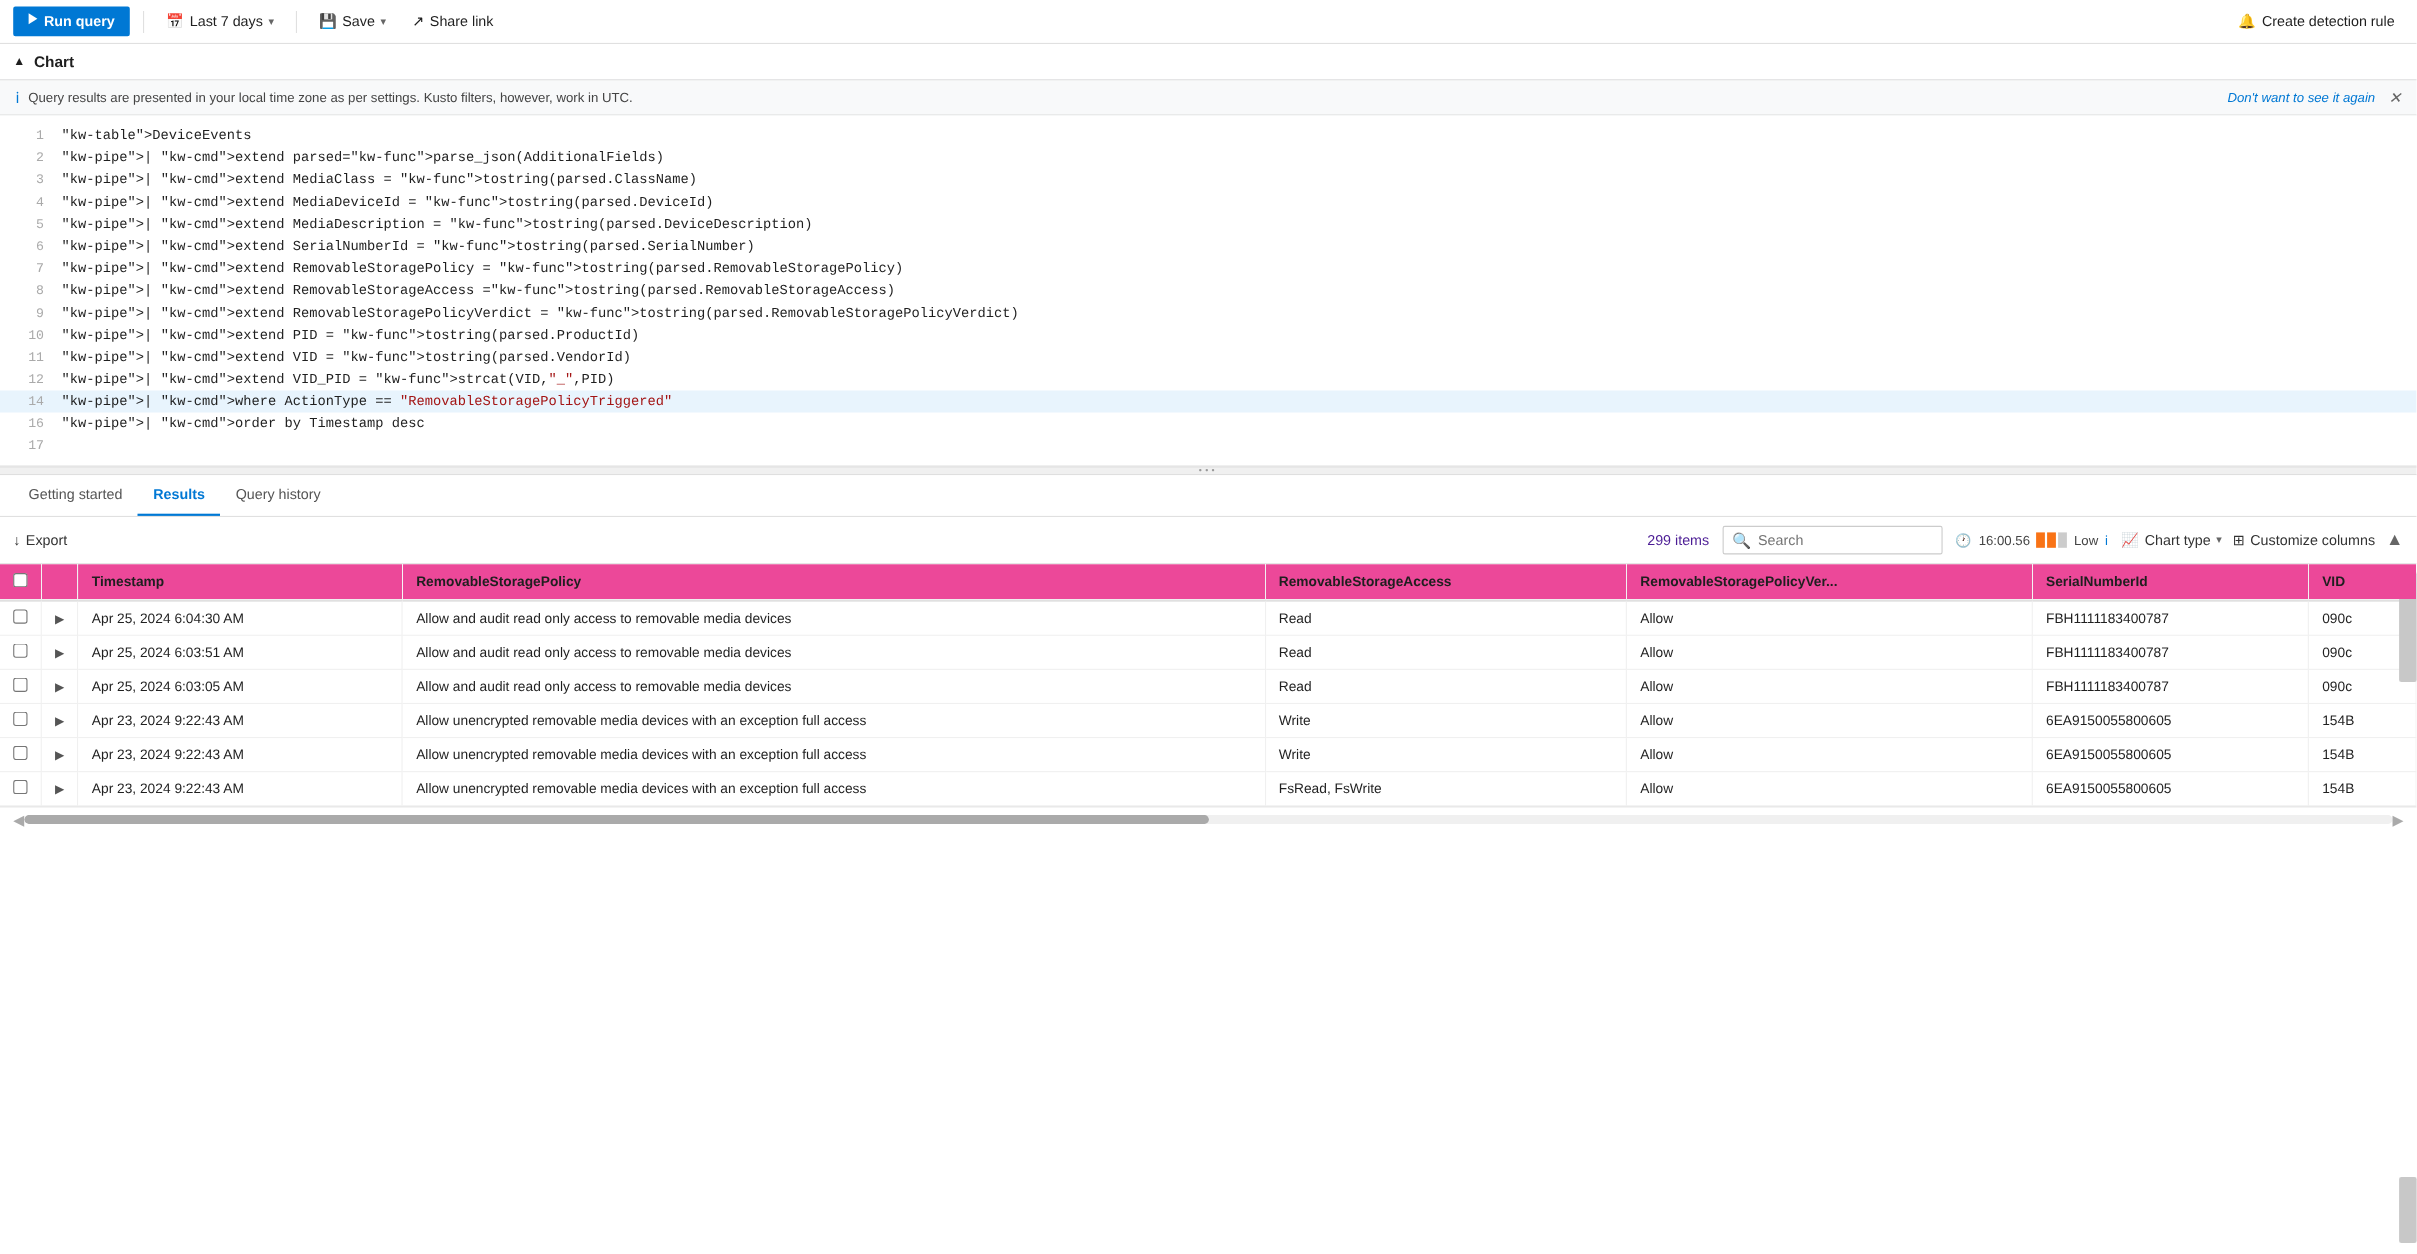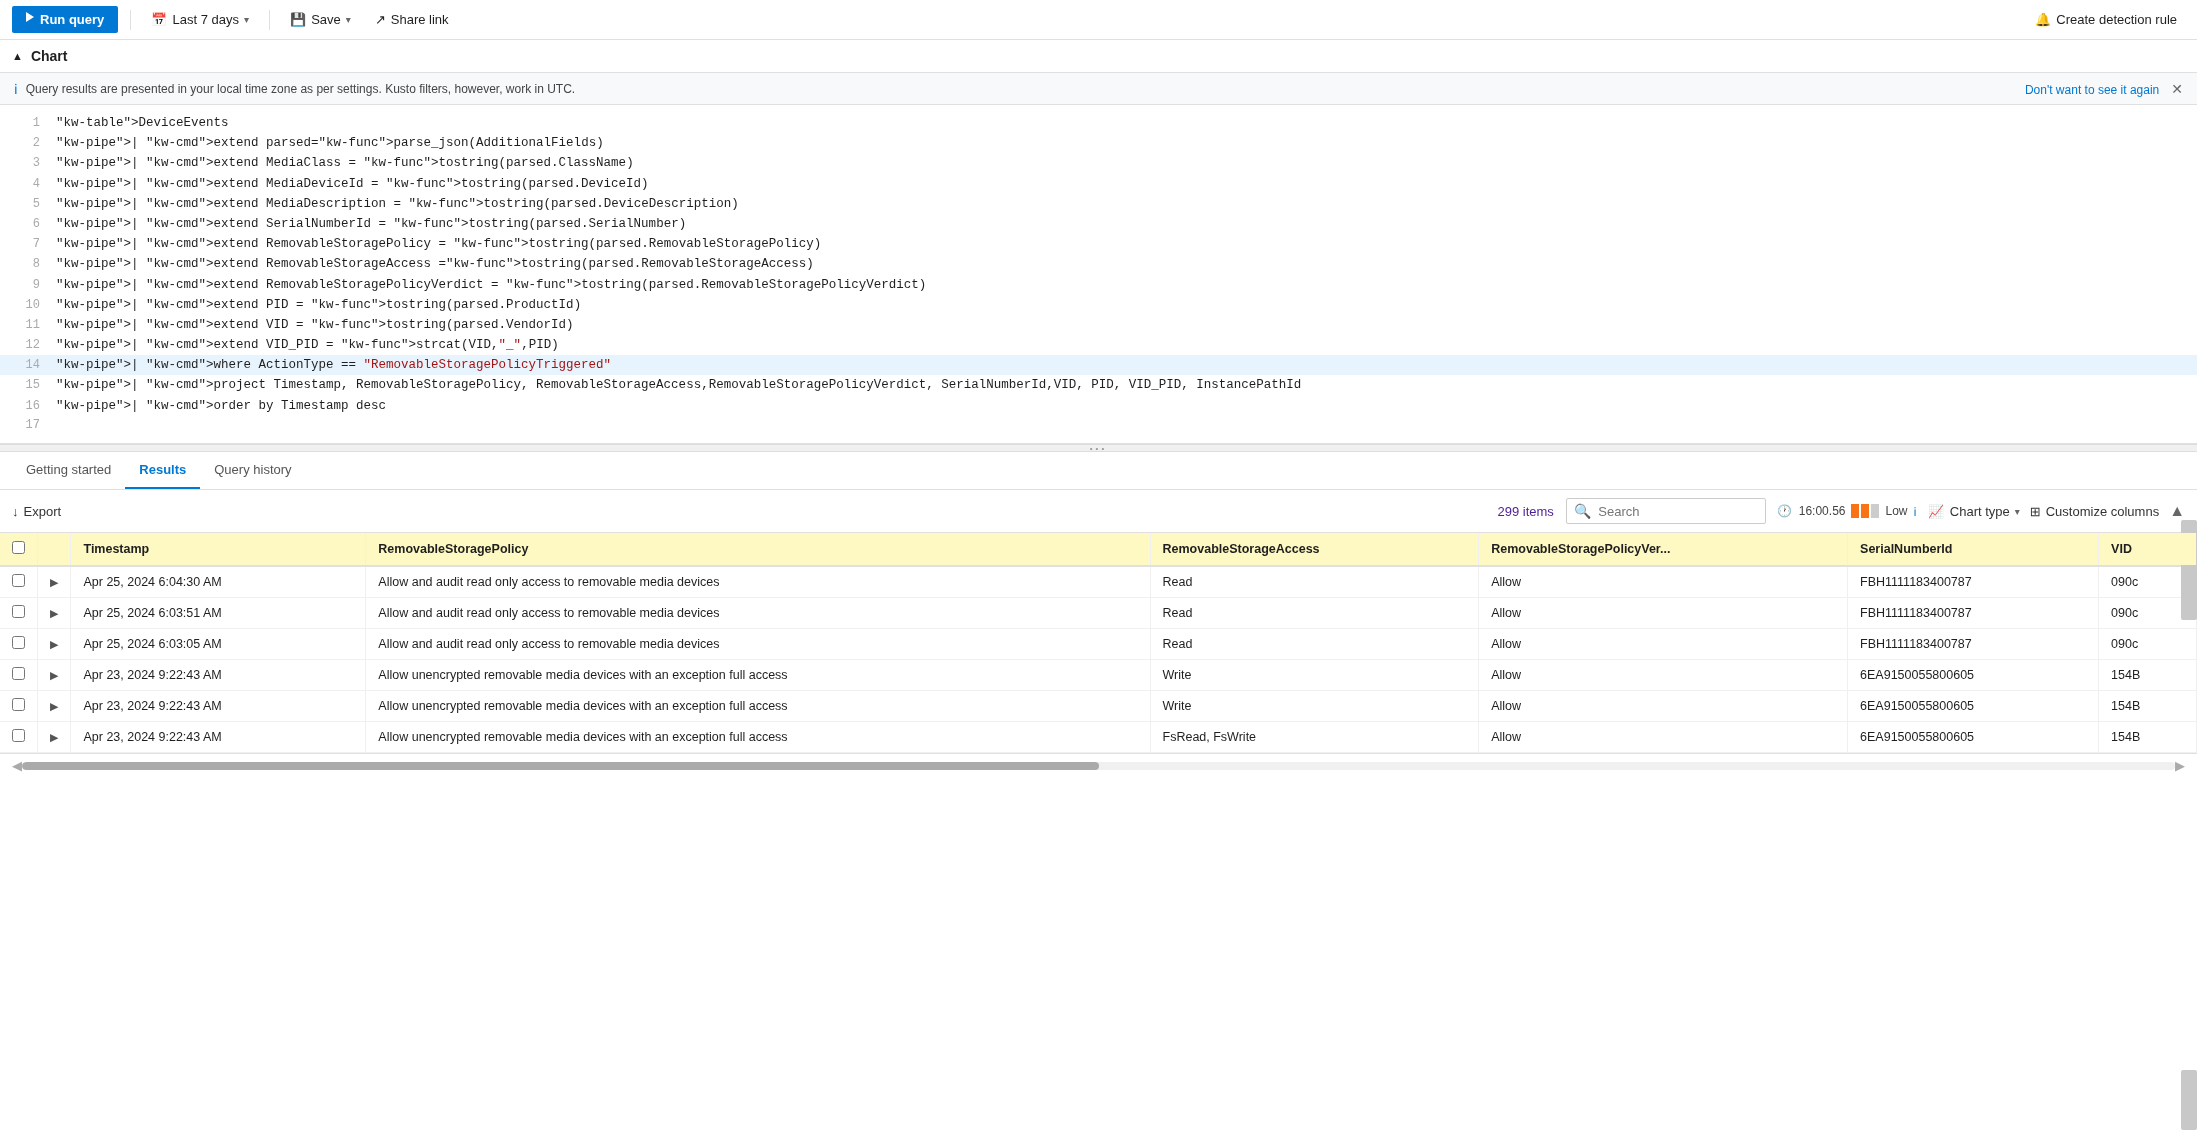--- a/index.html
+++ b/index.html
@@ -82,21 +82,21 @@
     .timing-bar.orange { background: #f97316; }
     .timing-bar.gray { background: #ccc; }
     .results-toolbar-right { display: flex; align-items: center; gap: 10px; }
     .chart-btn { display: flex; align-items: center; gap: 5px; cursor: pointer; font-size: 13px; color: #333; background: none; border: none; }
     .customize-btn { display: flex; align-items: center; gap: 5px; cursor: pointer; font-size: 13px; color: #333; background: none; border: none; }
     .export-btn { display: flex; align-items: center; gap: 5px; cursor: pointer; font-size: 13px; color: #333; background: none; border: none; }
 
     
     .results-table-wrap { overflow-x: auto; overflow-y: auto; max-height: 290px; }
     table { width: 100%; border-collapse: collapse; font-size: 12.5px; }
-    thead { background: #fef9c3; position: sticky; top: 0; z-index: 10; }
+    thead { background: #ec4899; position: sticky; top: 0; z-index: 10; }
     th {
       text-align: left; padding: 8px 12px; border-bottom: 2px solid #e0e0e0;
       font-weight: 600; color: #1f1f1f; white-space: nowrap; border-right: 1px solid #f0f0f0;
       user-select: none; cursor: pointer;
     }
     td { padding: 7px 12px; border-bottom: 1px solid #f0f0f0; border-right: 1px solid #f0f0f0; white-space: nowrap; color: #1f1f1f; }
     .cb-col { width: 36px; }
     .expand-col { width: 30px; }
     .expand-btn { cursor: pointer; color: #555; font-size: 11px; background: none; border: none; }
     .row-cb { cursor: pointer; }
@@ -143,21 +143,21 @@
   <div class="query-header">
     <span class="collapse-icon">▲</span>
     <span>Chart</span>
   </div>
 
   <div class="info-bar">
     <div class="info-bar-left">
       <span class="info-icon">ℹ</span>
       <span>Query results are presented in your local time zone as per settings. Kusto filters, however, work in UTC.</span>
     </div>
-    <div style="display:flex;align-items:flex-end;">
+    <div style="display:flex;align-items:center;font-style:italic;">
       <span class="dont-show">Don't want to see it again</span>
       <span class="close-info">✕</span>
     </div>
   </div>
 
   <div class="code-editor" id="code-editor-container">
   <div class="code-line">
         <span class="line-num">1</span>
         <span class="code-content"><span class="&lt;span">"kw-table"</span>&gt;DeviceEvents</span>
       </div>
@@ -201,24 +201,20 @@
         <span class="line-num">11</span>
         <span class="code-content"><span class="&lt;span">"kw-pipe"</span>&gt;| <span class="&lt;span">"kw-cmd"</span>&gt;extend VID = <span class="&lt;span">"kw-func"</span>&gt;tostring(parsed.VendorId)</span>
       </div>
       <div class="code-line">
         <span class="line-num">12</span>
         <span class="code-content"><span class="&lt;span">"kw-pipe"</span>&gt;| <span class="&lt;span">"kw-cmd"</span>&gt;extend VID_PID = <span class="&lt;span">"kw-func"</span>&gt;strcat(VID,<span class="kw-string">"_"</span>,PID)</span>
       </div>
       <div class="code-line line-highlight">
         <span class="line-num">14</span>
         <span class="code-content"><span class="&lt;span">"kw-pipe"</span>&gt;| <span class="&lt;span">"kw-cmd"</span>&gt;where ActionType == <span class="kw-string">"RemovableStoragePolicyTriggered"</span></span>
-      </div>
-      <div class="code-line">
-        <span class="line-num">15</span>
-        <span class="code-content"><span class="&lt;span">"kw-pipe"</span>&gt;| <span class="&lt;span">"kw-cmd"</span>&gt;project Timestamp, RemovableStoragePolicy, RemovableStorageAccess,RemovableStoragePolicyVerdict, SerialNumberId,VID, PID, VID_PID, InstancePathId</span>
       </div>
       <div class="code-line">
         <span class="line-num">16</span>
         <span class="code-content"><span class="&lt;span">"kw-pipe"</span>&gt;| <span class="&lt;span">"kw-cmd"</span>&gt;order by Timestamp desc</span>
       </div>
       <div class="code-line">
         <span class="line-num">17</span>
         <span class="code-content"></span>
       </div>
     </div>

